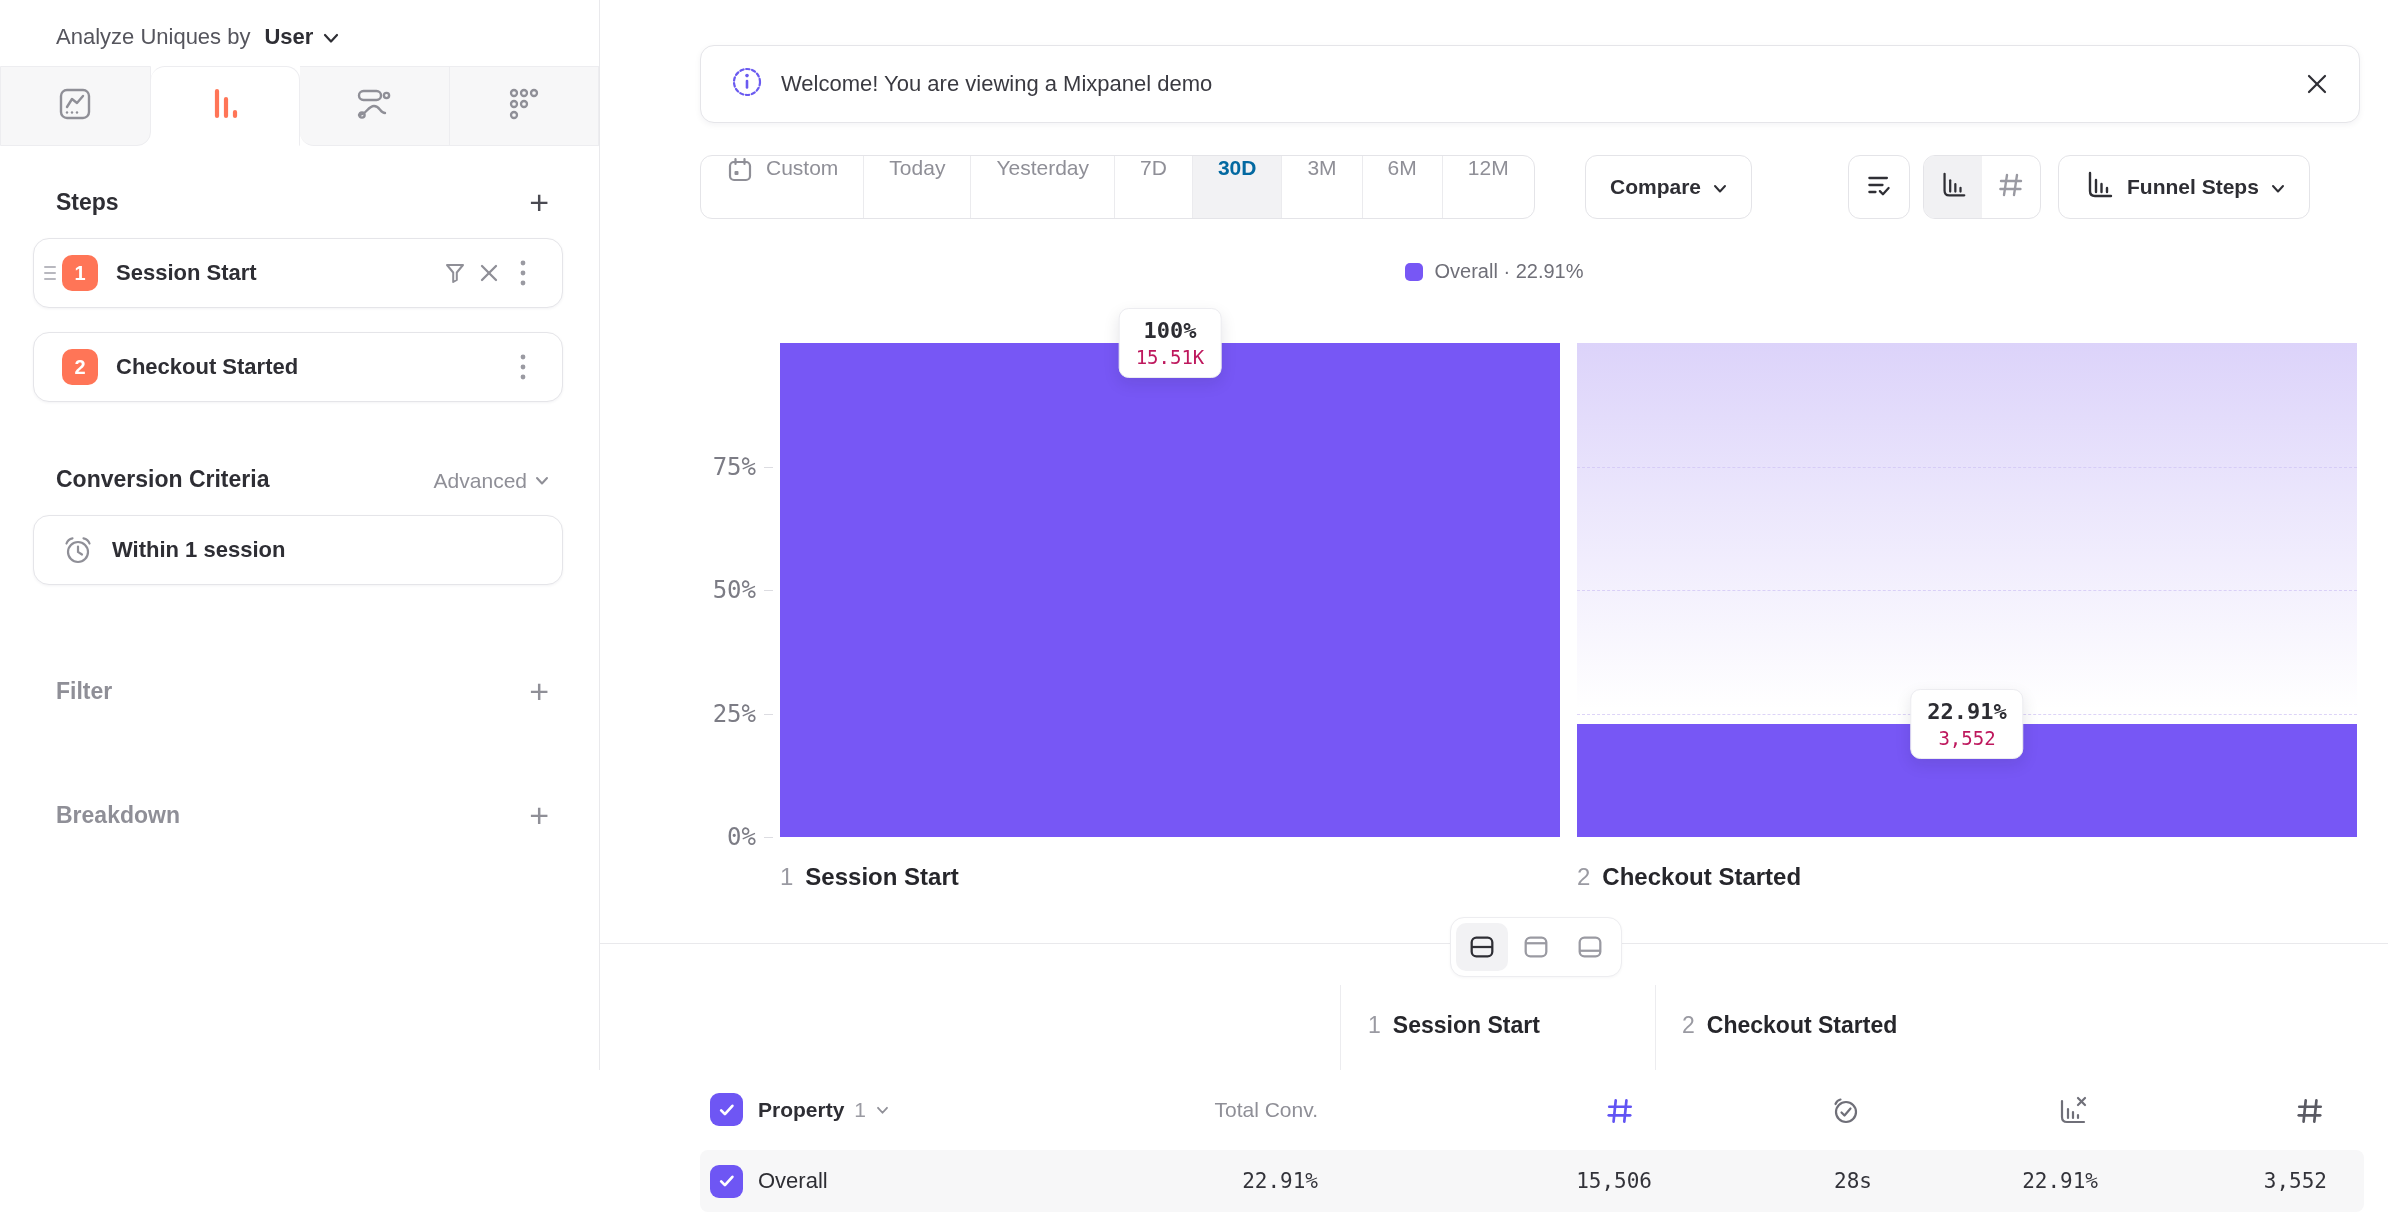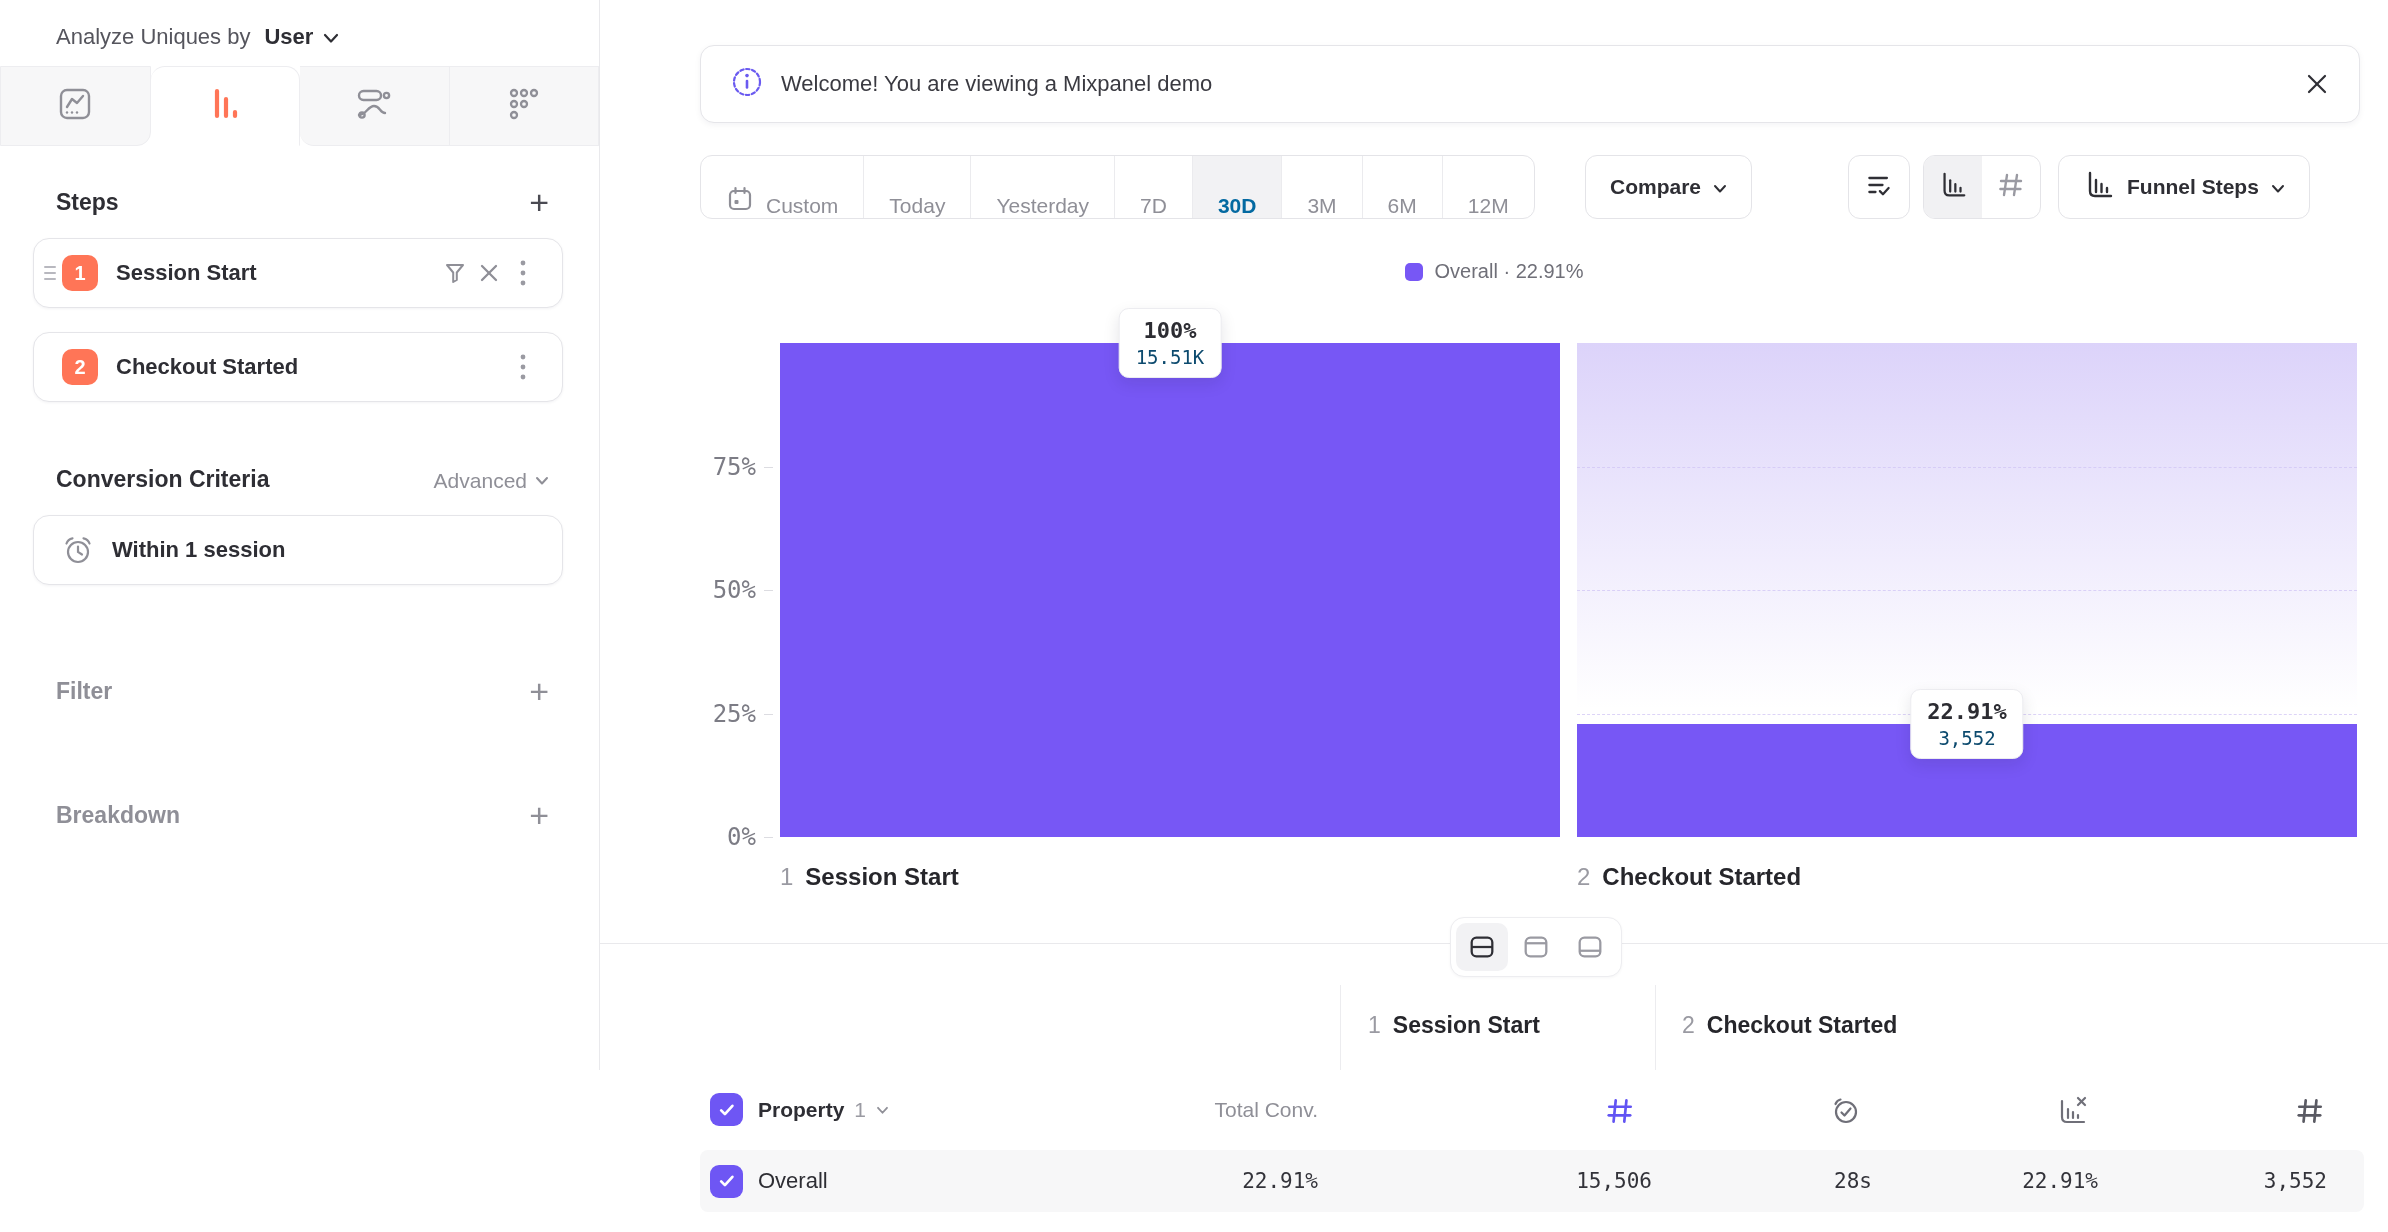--- a/index.html
+++ b/index.html
@@ -48,21 +48,21 @@
   
   .banner { position:absolute; left:100px; top:45px; width:1660px; height:78px; background:#fff;
             border:1px solid #e5e5e9; border-radius:14px; box-shadow:0 2px 6px rgba(25,25,50,.05);
             display:flex; align-items:center; padding:0 30px; }
   .banner .txt { font-size:22px; color:#3a3a41; margin-left:18px; }
   .banner .close { margin-left:auto; cursor:pointer; display:flex; }
 
   
   .date-seg { position:absolute; left:100px; top:155px; height:64px; display:flex; align-items:stretch;
               border:1px solid #e4e4e8; border-radius:12px; background:#fff; overflow:hidden; }
-  .date-cell { display:flex; align-items:flex-end; gap:12px; padding:0 25px; font-size:21px;
+  .date-cell { display:flex; align-items:flex-start; gap:12px; padding:0 25px; font-size:21px;
                color:#8f8f97; border-right:1px solid #ebebee; cursor:pointer; white-space:nowrap; }
   .date-cell:last-child { border-right:none; }
   .date-cell.selected { background:#f2f2f4; color:#0369a1; font-weight:600; }
   .btn { position:absolute; top:155px; height:64px; display:flex; align-items:center; gap:12px;
          border:1px solid #e4e4e8; border-radius:12px; background:#fff; padding:0 24px;
          font-size:21px; color:#2e2e34; cursor:pointer; }
   .btn .b-label { font-weight:700; }
   .seg2 { position:absolute; top:155px; height:64px; display:flex; border:1px solid #e4e4e8;
           border-radius:12px; overflow:hidden; background:#fff; }
   .seg2 .cell { width:58px; display:flex; align-items:center; justify-content:center; cursor:pointer; }
@@ -82,21 +82,21 @@
   .plot { position:absolute; left:80px; top:0; width:1577px; height:100%; }
   .bar1 { position:absolute; left:0; top:0; width:780px; height:100%; background:#7757f5; }
   .bar2-lost { position:absolute; left:797px; top:0; width:780px;
                background:linear-gradient(180deg,#dcd3fa 0%, rgba(252,252,255,0) 96%); }
   .bar2-fill { position:absolute; left:797px; bottom:0; width:780px; background:#7757f5; }
   .gridline { position:absolute; left:797px; width:780px; height:0; border-top:1px dashed #cfc3f5; opacity:.7; }
   .tooltip { position:absolute; transform:translate(-50%,-50%); background:#fff; border:1px solid #ececf0;
              border-radius:10px; box-shadow:0 6px 16px rgba(20,20,40,.10); padding:9px 16px; text-align:center;
              font-family:"DejaVu Sans Mono", monospace; z-index:5; }
   .tooltip .l1 { font-size:22px; font-weight:700; color:#2c2c32; }
-  .tooltip .l2 { font-size:19px; color:#0c4a6e; margin-top:3px; }
+  .tooltip .l2 { font-size:19px; color:#be185d; margin-top:3px; }
   .xlabel { position:absolute; top:520px; font-size:24px; font-weight:600; color:#26262b; display:flex; gap:12px; }
   .xlabel .num { color:#9a9aa2; font-weight:400; }
 
   .hdivider { position:absolute; left:0; right:0; top:943px; height:1px; background:#e9e9ec; }
 
   
   .layout-toggle { position:absolute; left:850px; top:917px; height:60px; background:#fff;
                    border:1px solid #ededf0; border-radius:14px; box-shadow:0 1px 3px rgba(25,25,50,.04);
                    display:flex; align-items:center; padding:5px; gap:2px; z-index:6; }
   .layout-toggle .tg { width:52px; height:48px; border-radius:10px; display:flex; align-items:center;

